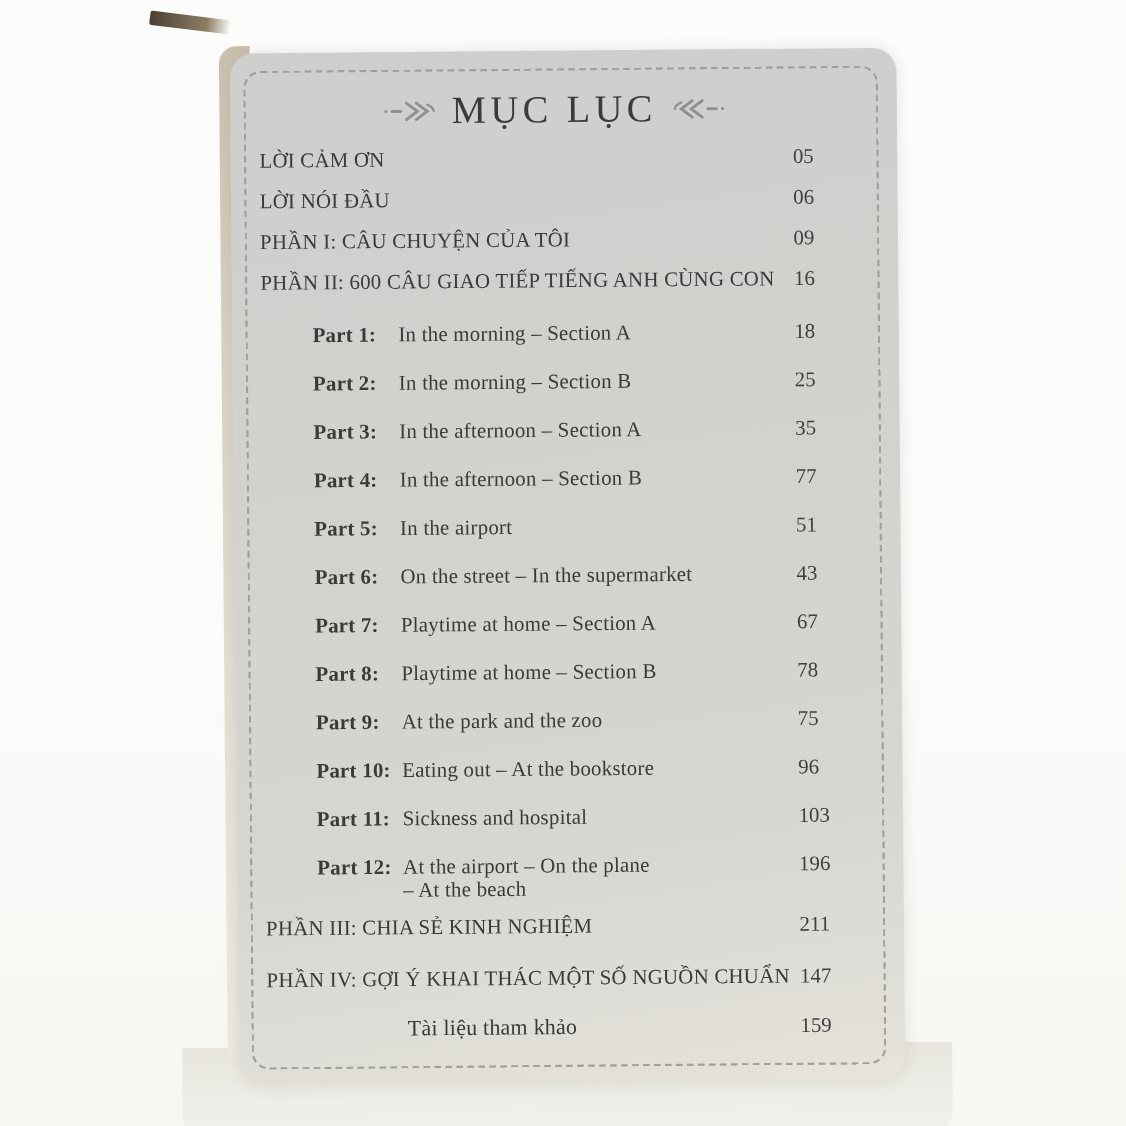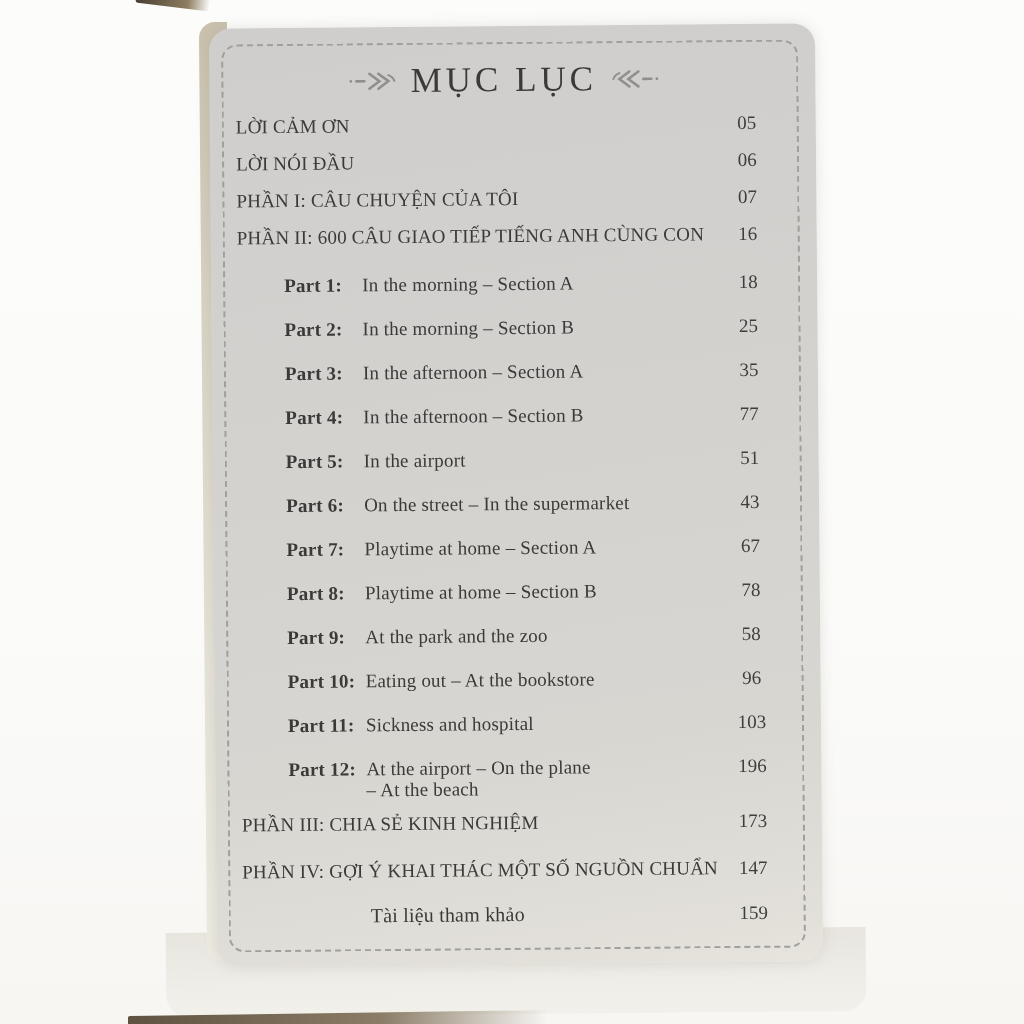--- a/index.html
+++ b/index.html
@@ -1,21 +1,21 @@
 <!DOCTYPE html>
 <html><head>
 <meta charset="utf-8">
 <style>
   html,body{margin:0;padding:0;}
   body{
     width:1024px;height:1024px;overflow:hidden;position:relative;
     background:linear-gradient(180deg,#fcfcfb 0%,#fbfbf9 60%,#f7f6f3 100%);
     font-family:"Liberation Serif","DejaVu Serif",serif;
   }
-  .photo{position:absolute;inset:0;}
+  .photo{position:absolute;inset:0;margin-top:20px;}
   
   .sliver-top{
     position:absolute;left:136px;top:-6px;width:74px;height:13px;
     background:linear-gradient(90deg,#4a4034,#8d7d60 70%,rgba(141,125,96,0));
     transform:rotate(7deg);border-radius:2px;
   }
   
   .sliver-bottom{
     position:absolute;left:128px;top:1013px;width:420px;height:14px;
     background:linear-gradient(90deg,#5f5240,#8a7c66 60%,rgba(138,124,102,0));
@@ -60,21 +60,21 @@
   .row:nth-child(1){margin-top:6px;}
   .row.part{margin-top:23px;padding-left:47px;font-size:19px;}
   .row:nth-child(5){margin-top:27px;}
   .row:nth-child(17){margin-top:13px;}
   .row:nth-child(18){margin-top:26px;}
   .row:nth-child(19){margin-top:24px;}
   .row-label{flex:1;letter-spacing:0.2px;}
   .row.ref .row-label{padding-left:128px;font-size:20px;}
   .part-id{display:inline-block;min-width:78px;vertical-align:top;font-weight:bold;}
   .part-titles{display:inline-block;vertical-align:top;}
-  .row-page{width:52px;text-align:center;color:#403e3c;flex:0 0 auto;}
+  .row-page{width:52px;text-align:left;color:#403e3c;flex:0 0 auto;}
 </style>
 </head>
 <body>
 
 <div class="photo">
 
   <div class="sliver-top"></div>
   <div class="under-pages"></div>
   <div class="page-edge"></div>
   <div class="sliver-bottom"></div>
@@ -104,21 +104,21 @@
           <div class="row section">
             <div class="row-label">LỜI CẢM ƠN</div>
             <div class="row-page">05</div>
           </div>
           <div class="row section">
             <div class="row-label">LỜI NÓI ĐẦU</div>
             <div class="row-page">06</div>
           </div>
           <div class="row section">
             <div class="row-label">PHẦN I: CÂU CHUYỆN CỦA TÔI</div>
-            <div class="row-page">07</div>
+            <div class="row-page">09</div>
           </div>
           <div class="row section">
             <div class="row-label">PHẦN II: 600 CÂU GIAO TIẾP TIẾNG ANH CÙNG CON</div>
             <div class="row-page">16</div>
           </div>
           <div class="row part">
             <div class="row-label"><span class="part-id">Part 1:</span><span class="part-titles"><div>In the morning – Section A</div></span></div>
             <div class="row-page">18</div>
           </div>
           <div class="row part">
@@ -144,37 +144,37 @@
           <div class="row part">
             <div class="row-label"><span class="part-id">Part 7:</span><span class="part-titles"><div>Playtime at home – Section A</div></span></div>
             <div class="row-page">67</div>
           </div>
           <div class="row part">
             <div class="row-label"><span class="part-id">Part 8:</span><span class="part-titles"><div>Playtime at home – Section B</div></span></div>
             <div class="row-page">78</div>
           </div>
           <div class="row part">
             <div class="row-label"><span class="part-id">Part 9:</span><span class="part-titles"><div>At the park and the zoo</div></span></div>
-            <div class="row-page">58</div>
+            <div class="row-page">75</div>
           </div>
           <div class="row part">
             <div class="row-label"><span class="part-id">Part 10:</span><span class="part-titles"><div>Eating out –  At the bookstore</div></span></div>
             <div class="row-page">96</div>
           </div>
           <div class="row part">
             <div class="row-label"><span class="part-id">Part 11:</span><span class="part-titles"><div>Sickness and hospital</div></span></div>
             <div class="row-page">103</div>
           </div>
           <div class="row part">
             <div class="row-label"><span class="part-id">Part 12:</span><span class="part-titles"><div>At the airport – On the plane</div><div>– At the beach</div></span></div>
             <div class="row-page">196</div>
           </div>
           <div class="row section">
             <div class="row-label">PHẦN III: CHIA SẺ KINH NGHIỆM</div>
-            <div class="row-page">173</div>
+            <div class="row-page">211</div>
           </div>
           <div class="row section">
             <div class="row-label">PHẦN IV: GỢI Ý KHAI THÁC MỘT SỐ NGUỒN CHUẨN</div>
             <div class="row-page">147</div>
           </div>
           <div class="row ref">
             <div class="row-label">Tài liệu tham khảo</div>
             <div class="row-page">159</div>
           </div>
         </div>

